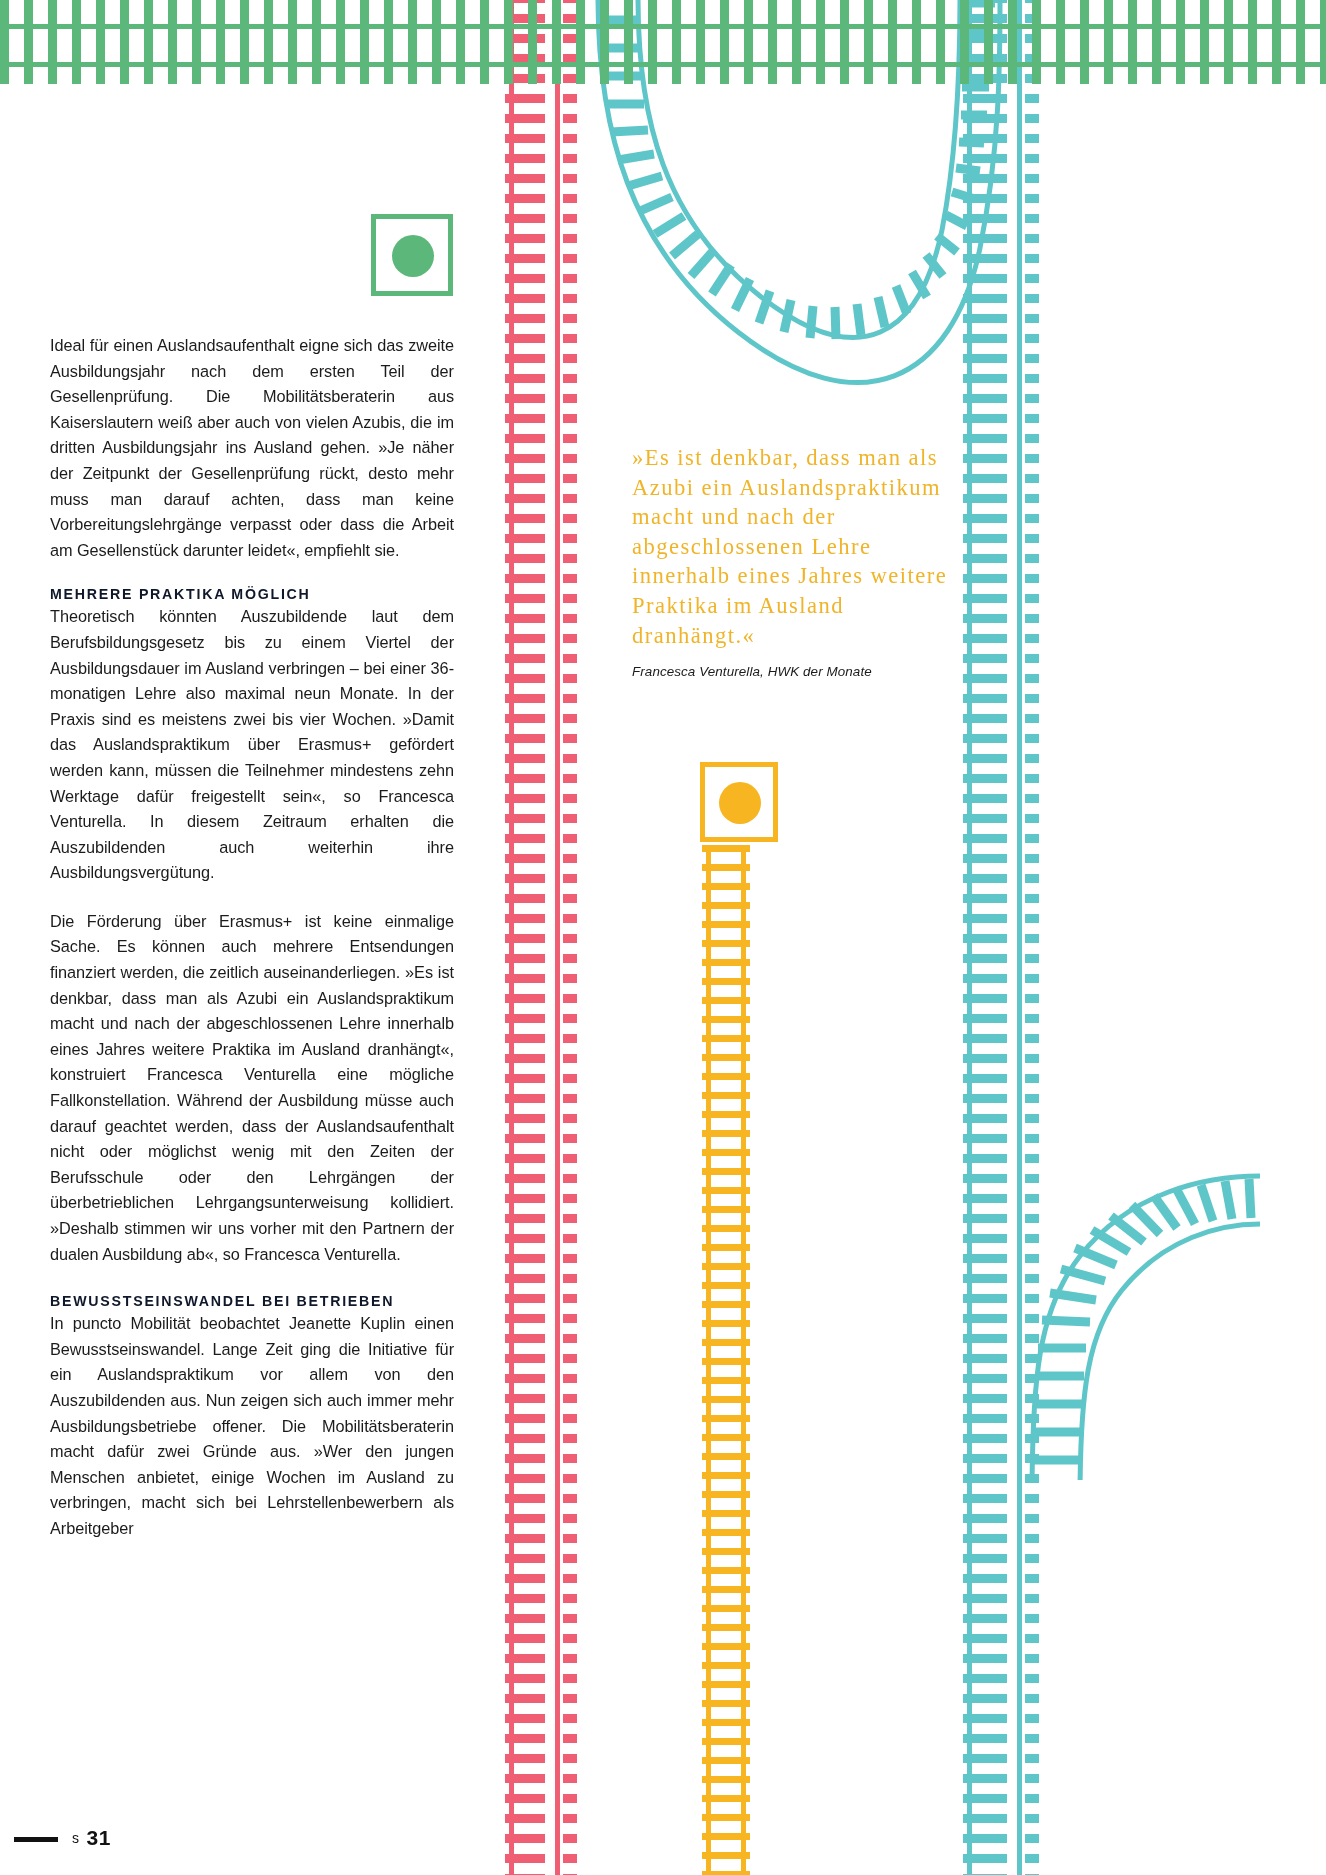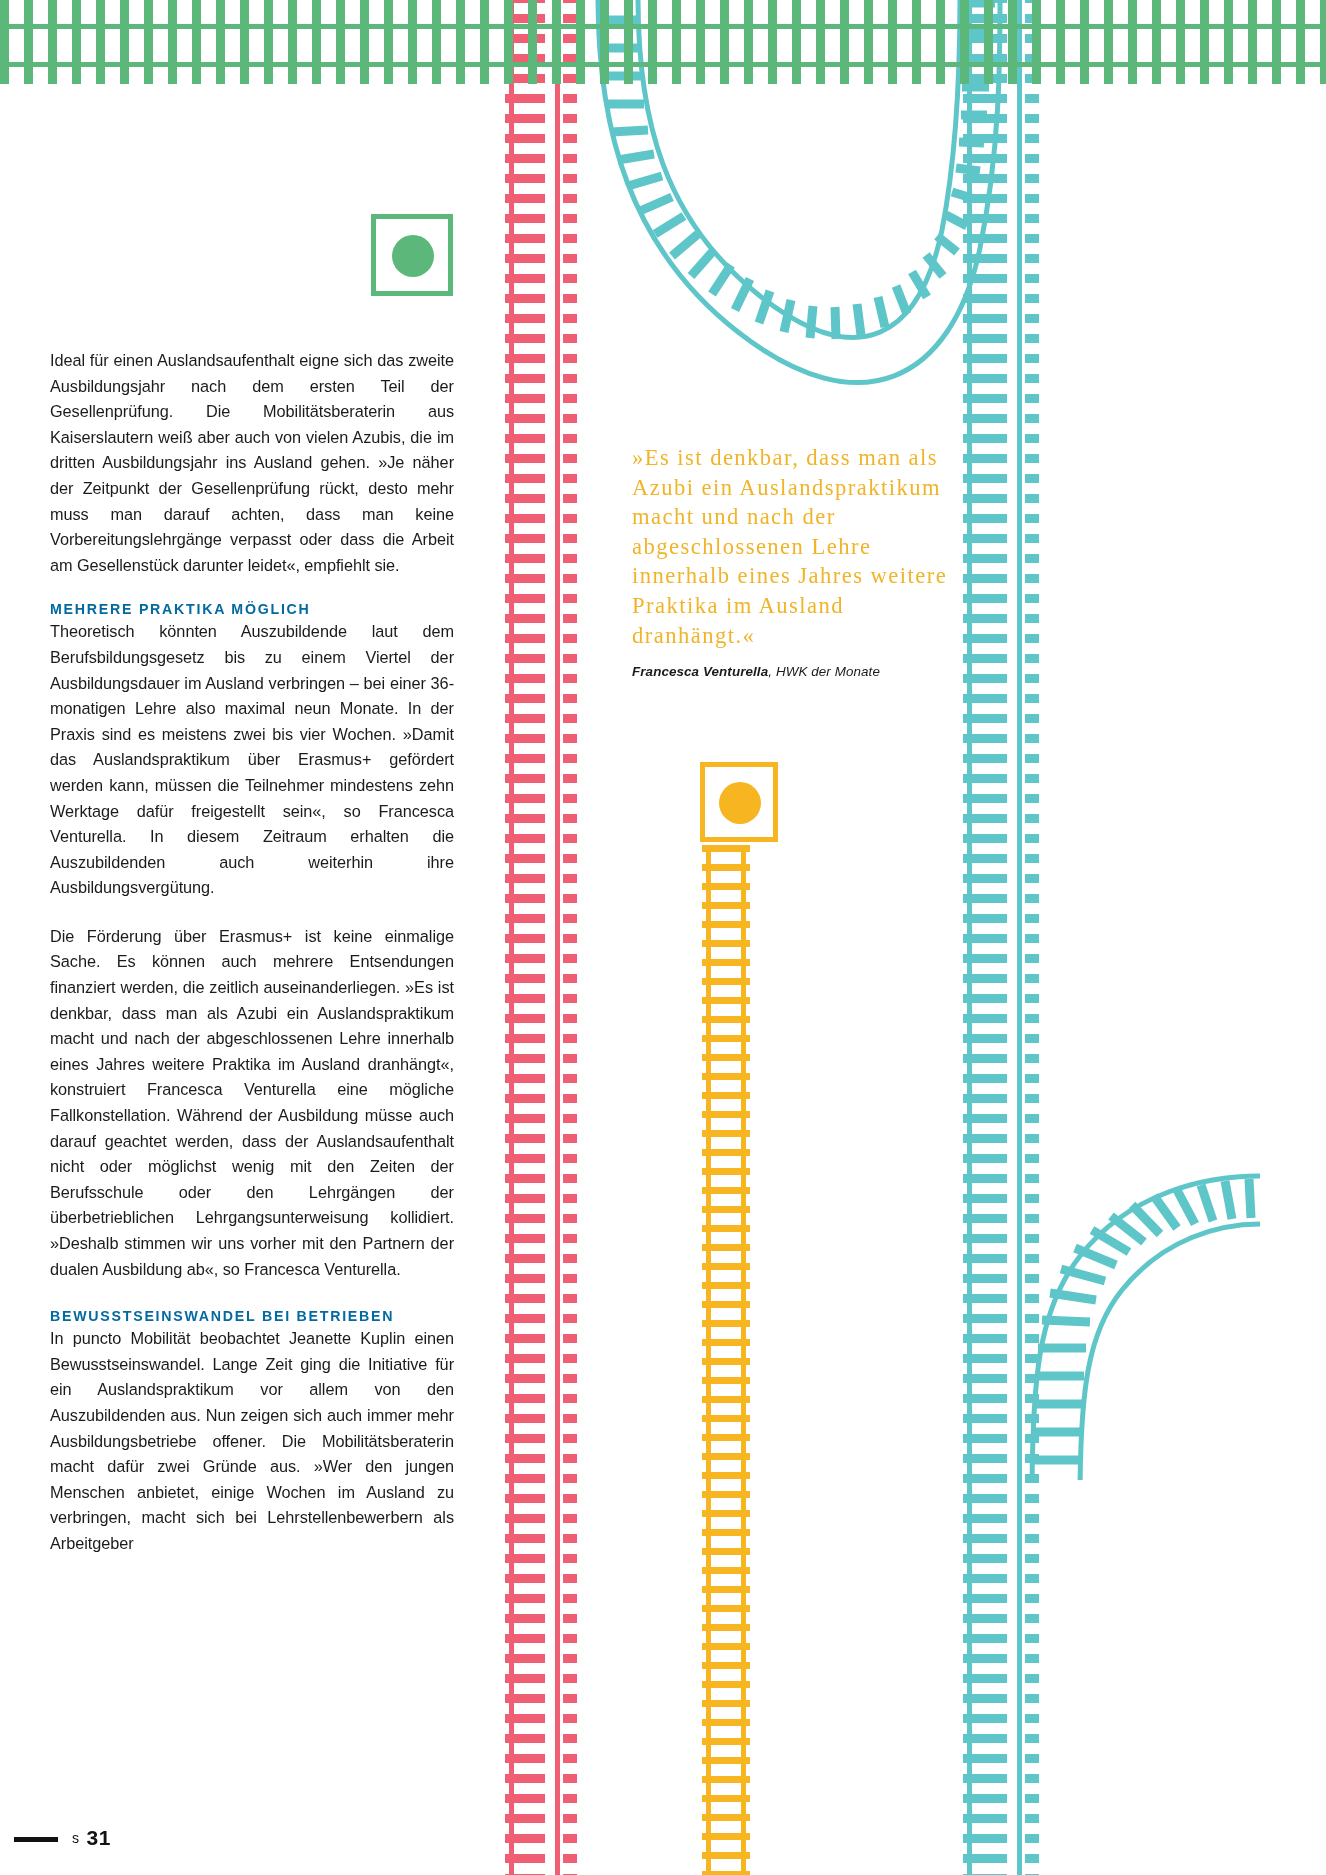--- a/index.html
+++ b/index.html
@@ -94,60 +94,60 @@
 
   #yellow-station{left:700px;top:762px;width:78px;height:80px;border:5px solid #f6b521;}
   #yellow-station .dot{left:14px;top:15px;width:42px;height:42px;background:#f6b521;}
 
   
   #teal-curve{position:absolute;left:560px;top:-20px;width:766px;height:1500px;}
   #teal-curve svg{display:block;}
 
   
   .col-left{
-    position:absolute;left:50px;top:348px;width:404px;
+    position:absolute;left:50px;top:333px;width:404px;
     color:#1b1b1b;
   }
   .para{
     font-size:16.3px;
     line-height:25.6px;
     text-align:justify;
     margin:0 0 23px 0;
     letter-spacing:-0.05px;
     font-family:"Liberation Sans", sans-serif;
     font-stretch:condensed;
   }
   .para.last{margin-bottom:16px;}
   .subhead{
     font-size:14.2px;
     font-weight:bold;
     letter-spacing:1.75px;
     margin:0 0 2px 0;
-    color:#0369a1;
+    color:#0f172a;
   }
   .gapbefore{margin-top:26px;}
 
   
   .quote-block{position:absolute;left:632px;top:443px;width:318px;}
   .quote{
     color:#f0b429;
     font-size:22.6px;
     line-height:29.6px;
     letter-spacing:1.45px;
     margin:0;
     font-family:Liberation Serif, serif;
   }
   .quote-attr{
     margin:14px 0 0 0;
     font-size:13.4px;
     font-style:italic;
     color:#1b1b1b;
     letter-spacing:0.1px;
   }
-  .quote-attr .name{font-weight:bold;font-style:italic;}
+  .quote-attr .name{font-weight:normal;font-style:italic;}
   .quote-attr .role{font-weight:normal;font-style:italic;}
 
   
   .footer{position:absolute;left:14px;top:1826px;display:flex;align-items:center;}
   .footer .dash{width:44px;height:5px;background:#111;margin-right:14px;margin-top:2px;}
   .footer .s{font-size:14px;color:#111;letter-spacing:0.5px;margin-right:7px;}
   .footer .num{font-size:21px;font-weight:bold;color:#111;letter-spacing:0.5px;}
 </style>
 </head>
 <body>

